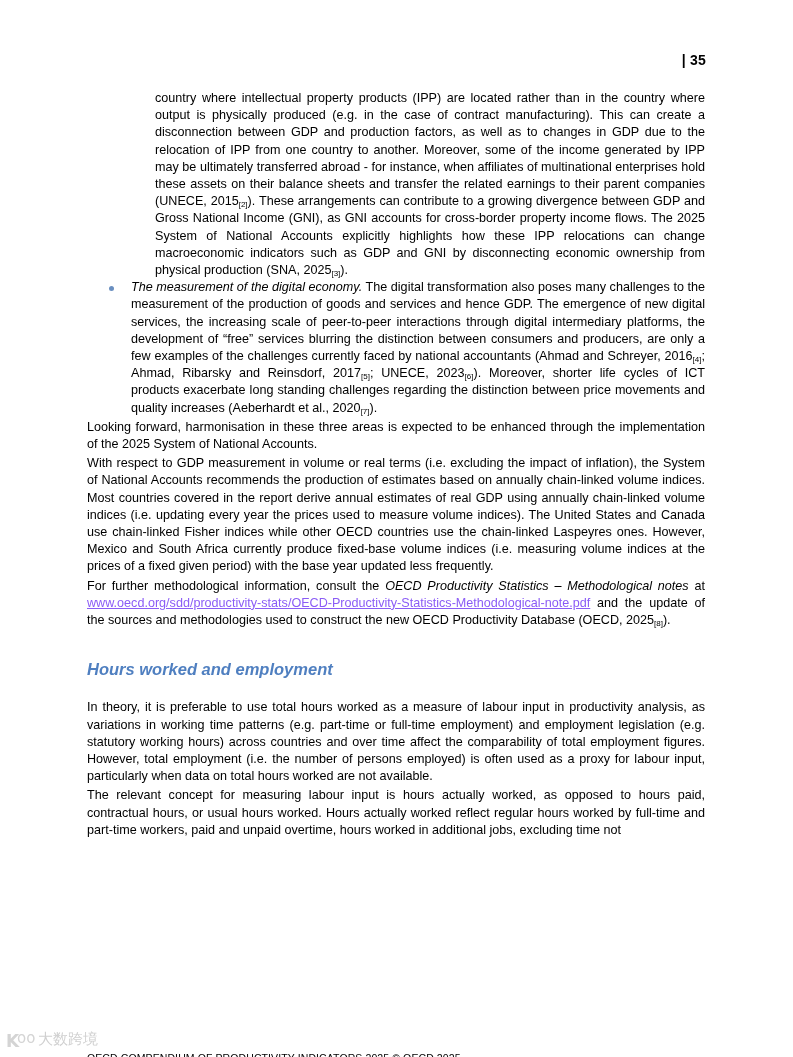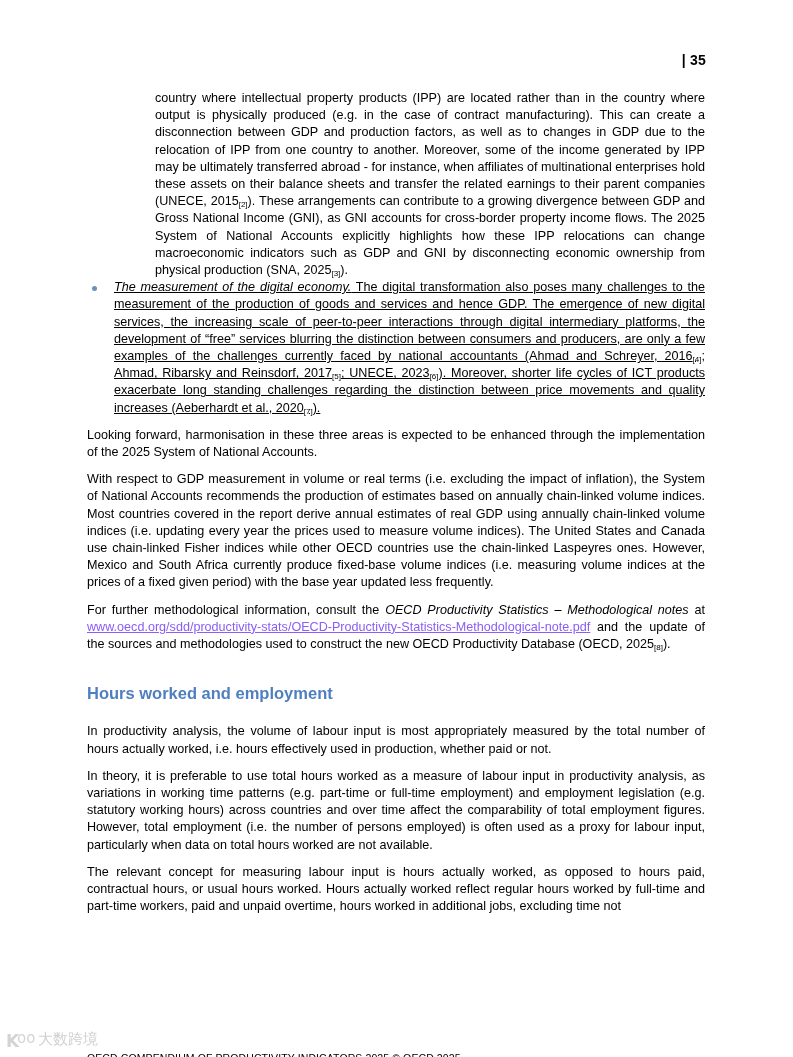--- a/index.html
+++ b/index.html
@@ -9,33 +9,33 @@
   }
   .page-number {
     position: absolute; top: 52px; right: 87px;
     font-size: 14px; font-weight: bold; letter-spacing: 0.2px; text-align: center;
   }
   .content {
     position: absolute; left: 87px; top: 90px; width: 618px;
     font-size: 12.6px; line-height: 17.2px;
   }
   .indent { margin-left: 68px; text-align: justify; }
-  .bullet-item { position: relative; margin-left: 27px; text-align: justify; margin-top: 0; text-decoration: underline; }
+  .bullet-item { position: relative; margin-left: 44px; text-align: justify; margin-top: 0; }
   .bullet {
     position: absolute; left: -22px; top: 7px; width: 5px; height: 5px;
     border-radius: 50%; background: #6a8fc0;
   }
   p { margin: 0; text-align: justify; }
-  .para { margin-top: 10px; }
+  .para { margin-top: 2px; }
   .first-para { margin-top: 0; }
   sub.ref { font-size: 8px; vertical-align: -2px; line-height: 0; }
   a.link { color: #8b5cf6; text-decoration: underline; }
   .section-heading {
     margin-top: 30px; margin-bottom: 20px;
-    font-size: 16.5px; font-weight: bold; color: #4f7fc0; line-height: 20px;
+    font-size: 16.5px; font-weight: bold; color: #4f7fc0; line-height: 20px; font-style: italic;
   }
   .footer {
     position: absolute; left: 87px; top: 1052px;
     font-size: 10.5px; letter-spacing: 0.1px;
   }
   .watermark {
     position: absolute; left: 6px; top: 1030px;
     font-size: 15px; color: #d0d0d0; font-family: "DejaVu Sans", sans-serif;
     display: flex; align-items: center; gap: 6px;
   }
@@ -59,21 +59,20 @@
   </p>
 
   <p class="para">Looking forward, harmonisation in these three areas is expected to be enhanced through the implementation of the 2025 System of National Accounts.</p>
 
   <p class="para">With respect to GDP measurement in volume or real terms (i.e. excluding the impact of inflation), the System of National Accounts recommends the production of estimates based on annually chain-linked volume indices. Most countries covered in the report derive annual estimates of real GDP using annually chain-linked volume indices (i.e. updating every year the prices used to measure volume indices). The United States and Canada use chain-linked Fisher indices while other OECD countries use the chain-linked Laspeyres ones. However, Mexico and South Africa currently produce fixed-base volume indices (i.e. measuring volume indices at the prices of a fixed given period) with the base year updated less frequently.</p>
 
   <p class="para"><span>For further methodological information, consult the </span><em>OECD Productivity Statistics – Methodological notes</em><span> at </span><a class="link">www.oecd.org/sdd/productivity-stats/OECD-Productivity-Statistics-Methodological-note.pdf</a><span> and the update of the sources and methodologies used to construct the new OECD Productivity Database (OECD, 2025</span><sub class="ref">[8]</sub><span>).</span></p>
 
   <h2 class="section-heading">Hours worked and employment</h2>
 
-  <p class="first-para">In productivity analysis, the volume of labour input is most appropriately measured by the total number of hours actually worked, i.e. hours effectively used in production, whether paid or not.</p>
   <p class="para">In theory, it is preferable to use total hours worked as a measure of labour input in productivity analysis, as variations in working time patterns (e.g. part-time or full-time employment) and employment legislation (e.g. statutory working hours) across countries and over time affect the comparability of total employment figures. However, total employment (i.e. the number of persons employed) is often used as a proxy for labour input, particularly when data on total hours worked are not available.</p>
   <p class="para">The relevant concept for measuring labour input is hours actually worked, as opposed to hours paid, contractual hours, or usual hours worked. Hours actually worked reflect regular hours worked by full-time and part-time workers, paid and unpaid overtime, hours worked in additional jobs, excluding time not</p>
 </div>
 
 <div class="footer">OECD COMPENDIUM OF PRODUCTIVITY INDICATORS 2025 © OECD 2025</div>
 
 <div class="watermark">
   <span class="wm-logo">
       <span class="k">K</span>
       <span class="oo">oo</span>

